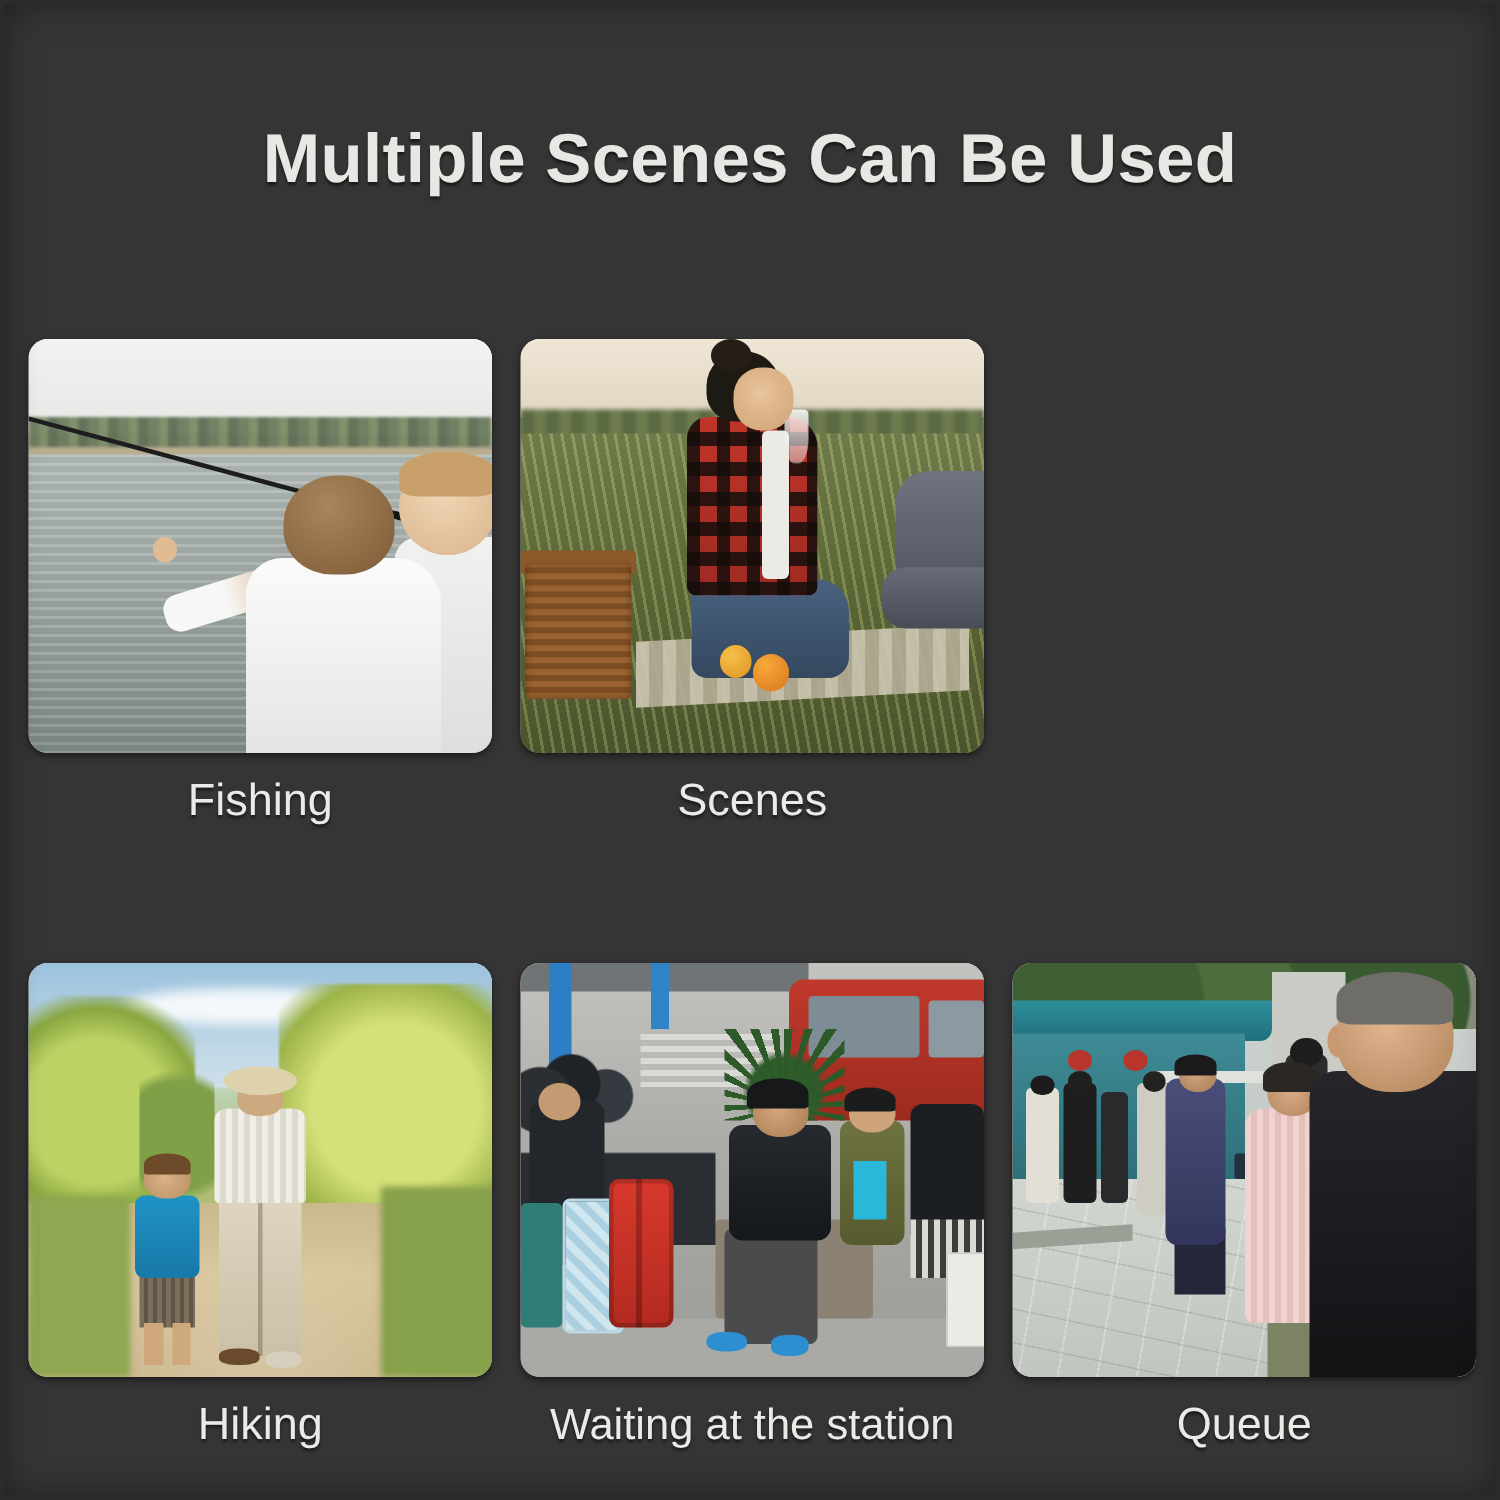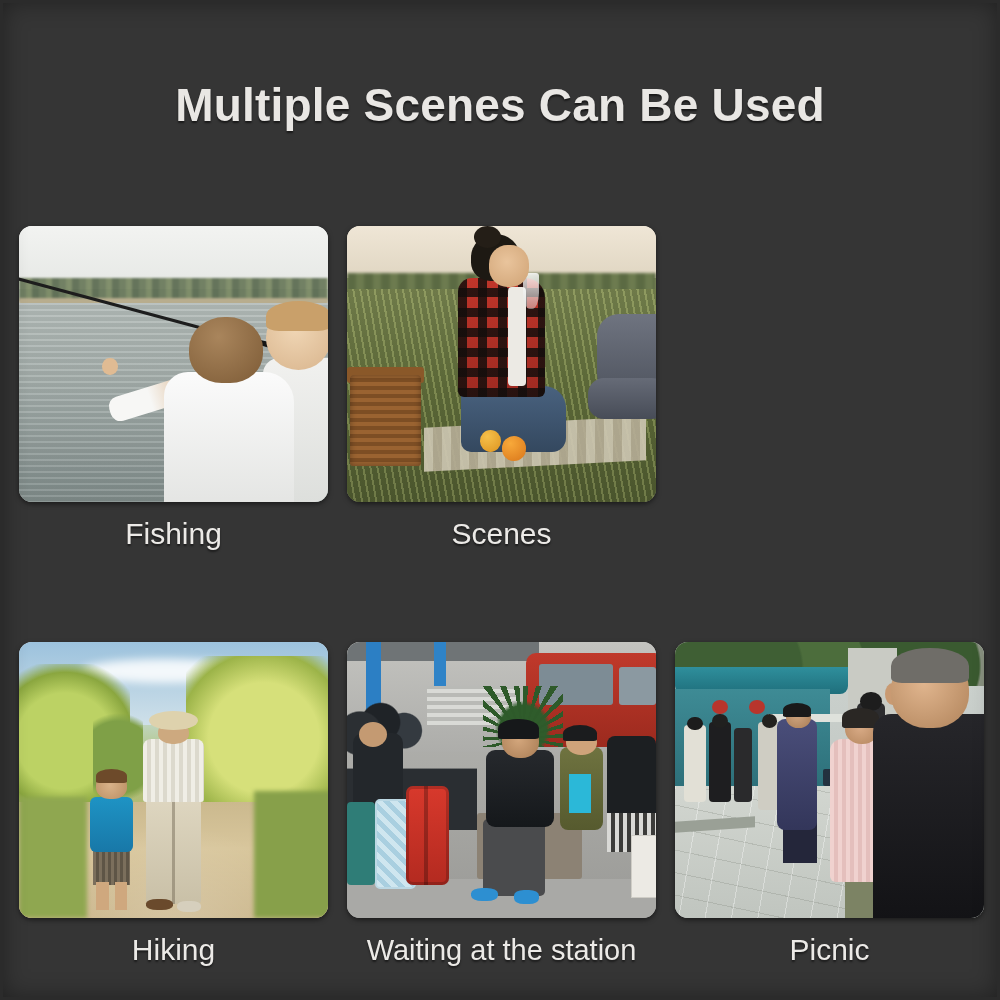--- a/index.html
+++ b/index.html
@@ -474,18 +474,18 @@
           <div class="q-pink-leg"></div>
           <div class="q-pink"></div>
           <div class="q-pink-h"></div>
           <div class="q-pink-hair"></div>
           <div class="q-black"></div>
           <div class="q-ear"></div>
           <div class="q-black-h"></div>
           <div class="q-black-hair"></div>
         </div>
       </div>
-      <div class="caption">Picnic</div>
+      <div class="caption">Queue</div>
     </div>
 
   </div>
 
 </div>
 
 </body></html>

